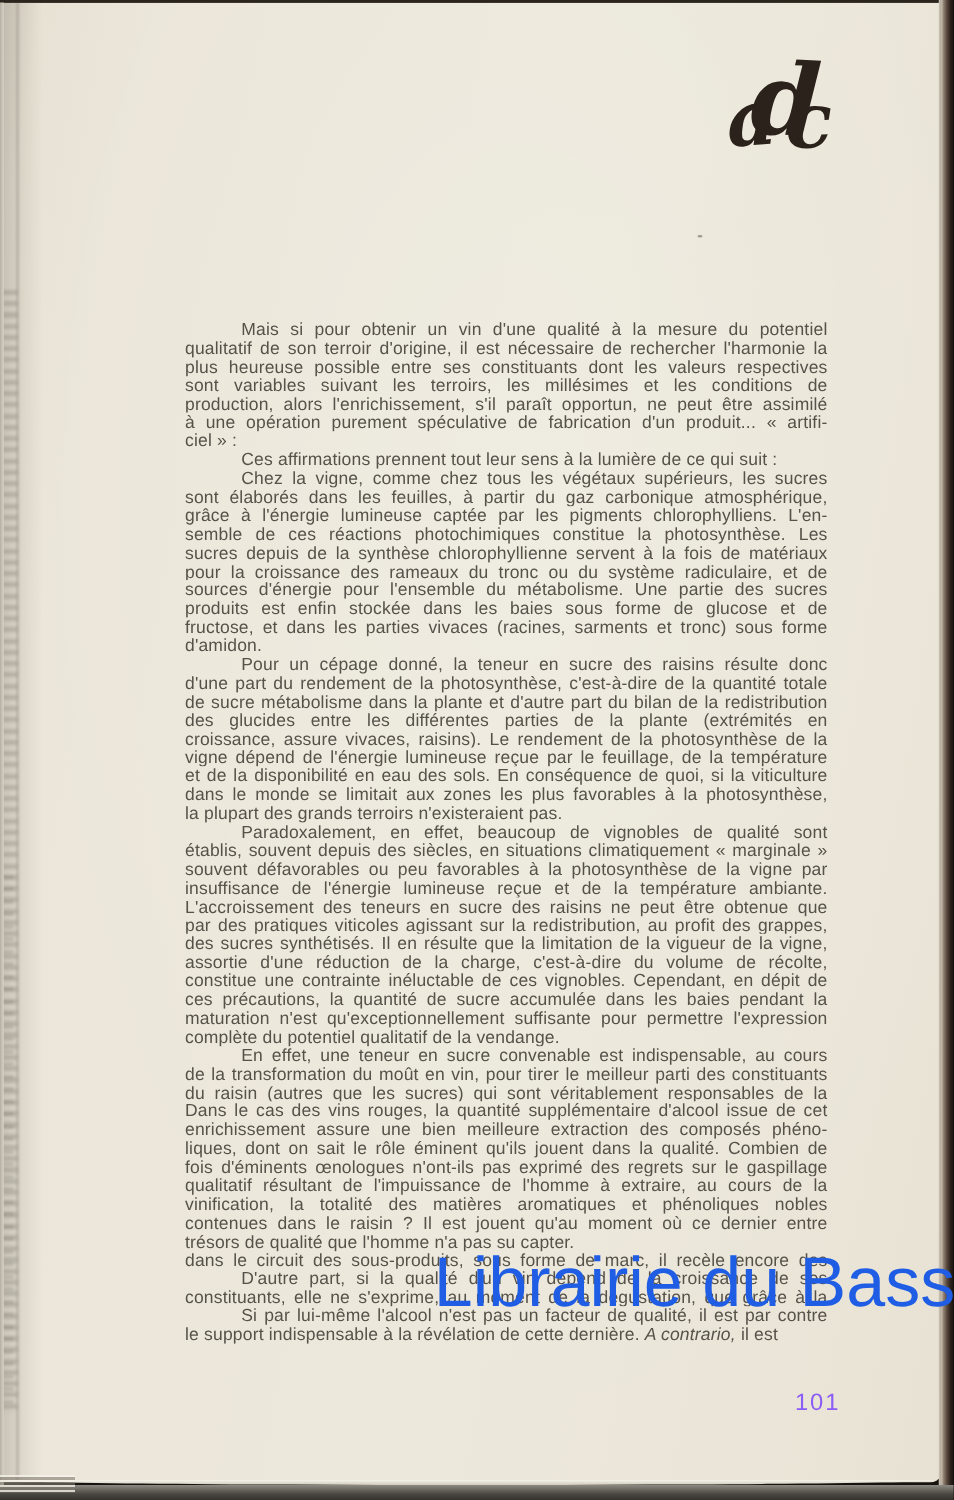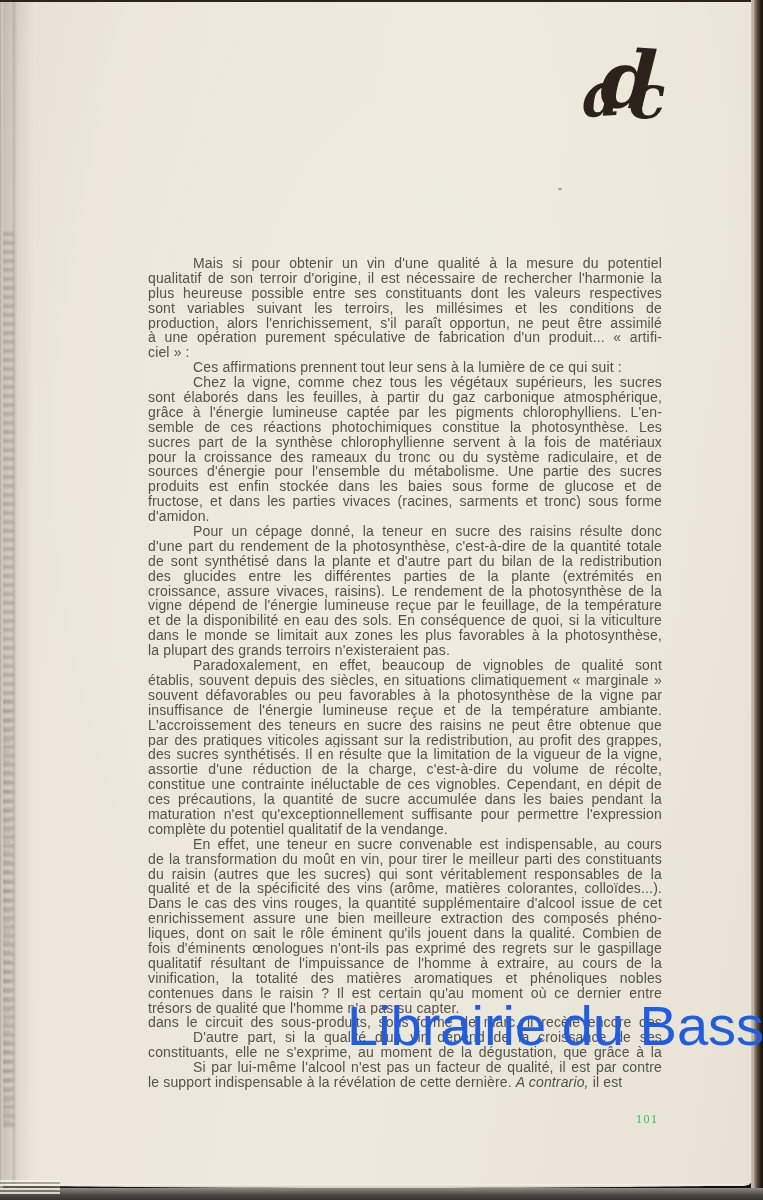--- a/index.html
+++ b/index.html
@@ -58,21 +58,21 @@
   .text-block{
     position:absolute;left:148px;top:256px;width:514px;
     font-size:14px;line-height:14.9px;color:#56524a;
     letter-spacing:0.15px;
   }
   .line{height:14.9px;overflow:hidden;text-align:justify;text-align-last:justify;}
   .line.first{text-indent:45px;}
   .line.end{text-align-last:left;}
 
   
-  .page-number{position:absolute;left:636px;top:1112px;font-size:12px;color:#22c55e;letter-spacing:1.5px;font-family:Liberation Serif, serif;}
+  .page-number{position:absolute;left:636px;top:1112px;font-size:19px;color:#8b5cf6;letter-spacing:1.5px;}
 
   
   .watermark{
     position:absolute;left:347px;top:998px;
     font-size:56px;line-height:1;white-space:nowrap;
     color:#1f5de5;z-index:5;
   }
 </style>
 </head>
 <body>
@@ -104,29 +104,29 @@
     <div class="line">plus heureuse possible entre ses constituants dont les valeurs respectives</div>
     <div class="line">sont variables suivant les terroirs, les millésimes et les conditions de</div>
     <div class="line">production, alors l'enrichissement, s'il paraît opportun, ne peut être assimilé</div>
     <div class="line">à une opération purement spéculative de fabrication d'un produit... « artifi-</div>
     <div class="line end">ciel » :</div>
     <div class="line first end">Ces affirmations prennent tout leur sens à la lumière de ce qui suit :</div>
     <div class="line first">Chez la vigne, comme chez tous les végétaux supérieurs, les sucres</div>
     <div class="line">sont élaborés dans les feuilles, à partir du gaz carbonique atmosphérique,</div>
     <div class="line">grâce à l'énergie lumineuse captée par les pigments chlorophylliens. L'en-</div>
     <div class="line">semble de ces réactions photochimiques constitue la photosynthèse. Les</div>
-    <div class="line">sucres part de la synthèse chlorophyllienne servent à la fois de matériaux</div>
+    <div class="line">sucres depuis de la synthèse chlorophyllienne servent à la fois de matériaux</div>
     <div class="line">pour la croissance des rameaux du tronc ou du système radiculaire, et de</div>
     <div class="line">sources d'énergie pour l'ensemble du métabolisme. Une partie des sucres</div>
     <div class="line">produits est enfin stockée dans les baies sous forme de glucose et de</div>
     <div class="line">fructose, et dans les parties vivaces (racines, sarments et tronc) sous forme</div>
     <div class="line end">d'amidon.</div>
     <div class="line first">Pour un cépage donné, la teneur en sucre des raisins résulte donc</div>
     <div class="line">d'une part du rendement de la photosynthèse, c'est-à-dire de la quantité totale</div>
-    <div class="line">de sont synthétisé dans la plante et d'autre part du bilan de la redistribution</div>
+    <div class="line">de sucre métabolisme dans la plante et d'autre part du bilan de la redistribution</div>
     <div class="line">des glucides entre les différentes parties de la plante (extrémités en</div>
     <div class="line">croissance, assure vivaces, raisins). Le rendement de la photosynthèse de la</div>
     <div class="line">vigne dépend de l'énergie lumineuse reçue par le feuillage, de la température</div>
     <div class="line">et de la disponibilité en eau des sols. En conséquence de quoi, si la viticulture</div>
     <div class="line">dans le monde se limitait aux zones les plus favorables à la photosynthèse,</div>
     <div class="line end">la plupart des grands terroirs n'existeraient pas.</div>
     <div class="line first">Paradoxalement, en effet, beaucoup de vignobles de qualité sont</div>
     <div class="line">établis, souvent depuis des siècles, en situations climatiquement « marginale »</div>
     <div class="line">souvent défavorables ou peu favorables à la photosynthèse de la vigne par</div>
     <div class="line">insuffisance de l'énergie lumineuse reçue et de la température ambiante.</div>
@@ -134,28 +134,27 @@
     <div class="line">par des pratiques viticoles agissant sur la redistribution, au profit des grappes,</div>
     <div class="line">des sucres synthétisés. Il en résulte que la limitation de la vigueur de la vigne,</div>
     <div class="line">assortie d'une réduction de la charge, c'est-à-dire du volume de récolte,</div>
     <div class="line">constitue une contrainte inéluctable de ces vignobles. Cependant, en dépit de</div>
     <div class="line">ces précautions, la quantité de sucre accumulée dans les baies pendant la</div>
     <div class="line">maturation n'est qu'exceptionnellement suffisante pour permettre l'expression</div>
     <div class="line end">complète du potentiel qualitatif de la vendange.</div>
     <div class="line first">En effet, une teneur en sucre convenable est indispensable, au cours</div>
     <div class="line">de la transformation du moût en vin, pour tirer le meilleur parti des constituants</div>
     <div class="line">du raisin (autres que les sucres) qui sont véritablement responsables de la</div>
-    <div class="line">qualité et de la spécificité des vins (arôme, matières colorantes, colloïdes...).</div>
     <div class="line">Dans le cas des vins rouges, la quantité supplémentaire d'alcool issue de cet</div>
     <div class="line">enrichissement assure une bien meilleure extraction des composés phéno-</div>
     <div class="line">liques, dont on sait le rôle éminent qu'ils jouent dans la qualité. Combien de</div>
     <div class="line">fois d'éminents œnologues n'ont-ils pas exprimé des regrets sur le gaspillage</div>
     <div class="line">qualitatif résultant de l'impuissance de l'homme à extraire, au cours de la</div>
     <div class="line">vinification, la totalité des matières aromatiques et phénoliques nobles</div>
-    <div class="line">contenues dans le raisin ? Il est certain qu'au moment où ce dernier entre</div>
+    <div class="line">contenues dans le raisin ? Il est jouent qu'au moment où ce dernier entre</div>
     <div class="line end">trésors de qualité que l'homme n'a pas su capter.</div>
     <div class="line">dans le circuit des sous-produits, sous forme de marc, il recèle encore des</div>
     <div class="line first">D'autre part, si la qualité d'un vin dépend de la croissance de ses</div>
     <div class="line">constituants, elle ne s'exprime, au moment de la dégustation, que grâce à la</div>
     <div class="line first">Si par lui-même l'alcool n'est pas un facteur de qualité, il est par contre</div>
     <div class="line end">le support indispensable à la révélation de cette dernière. <i>A contrario,</i> il est</div>
   </div>
 
 <div class="watermark">Librairie du Bassin</div>
 

